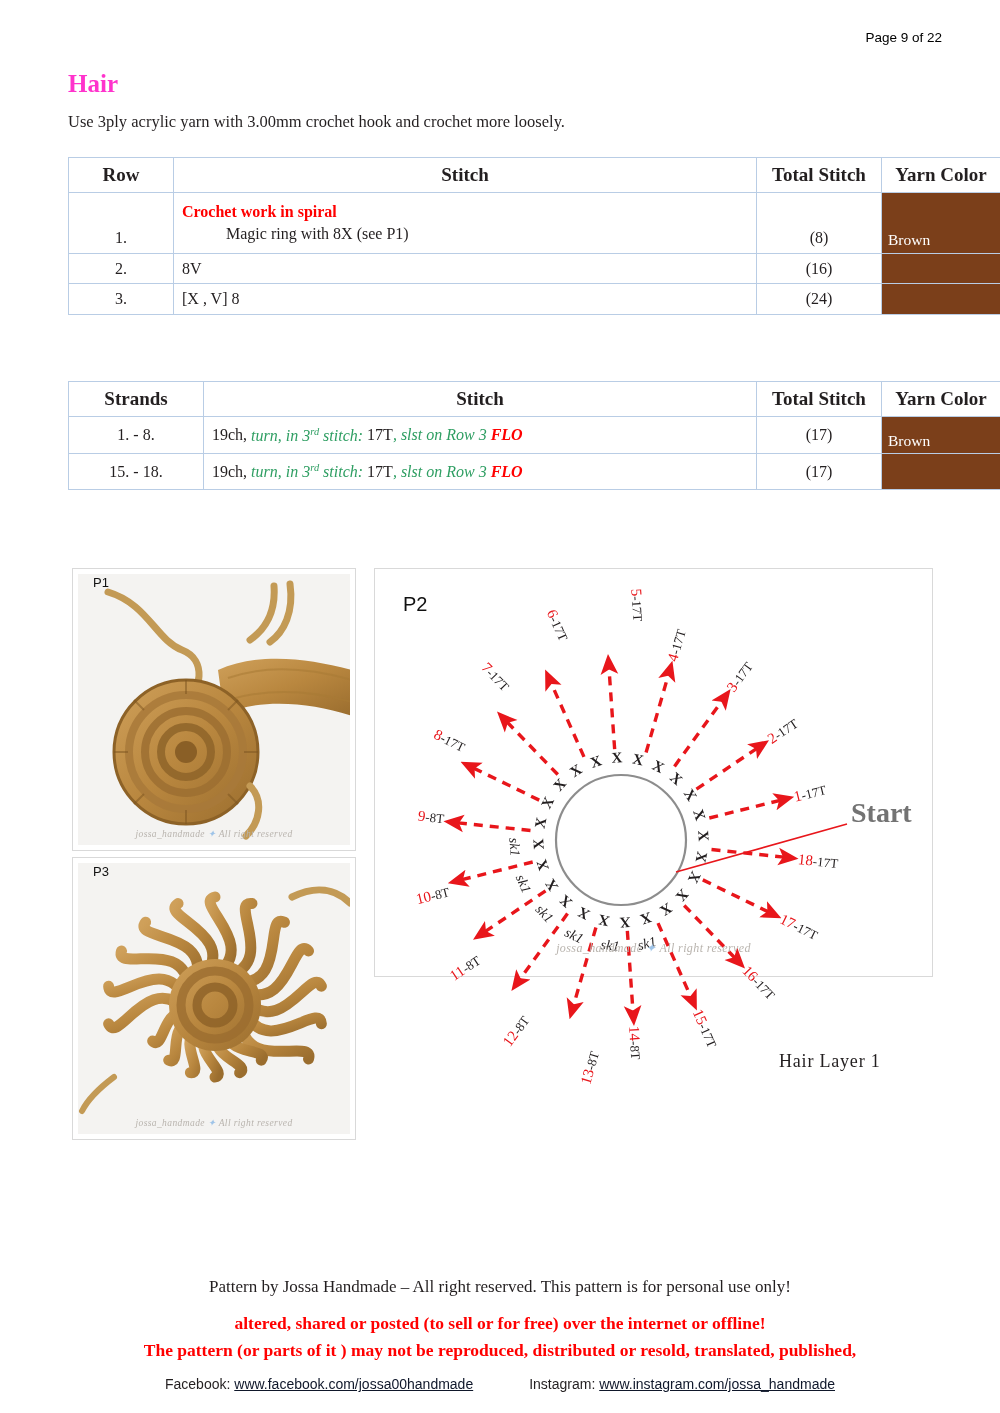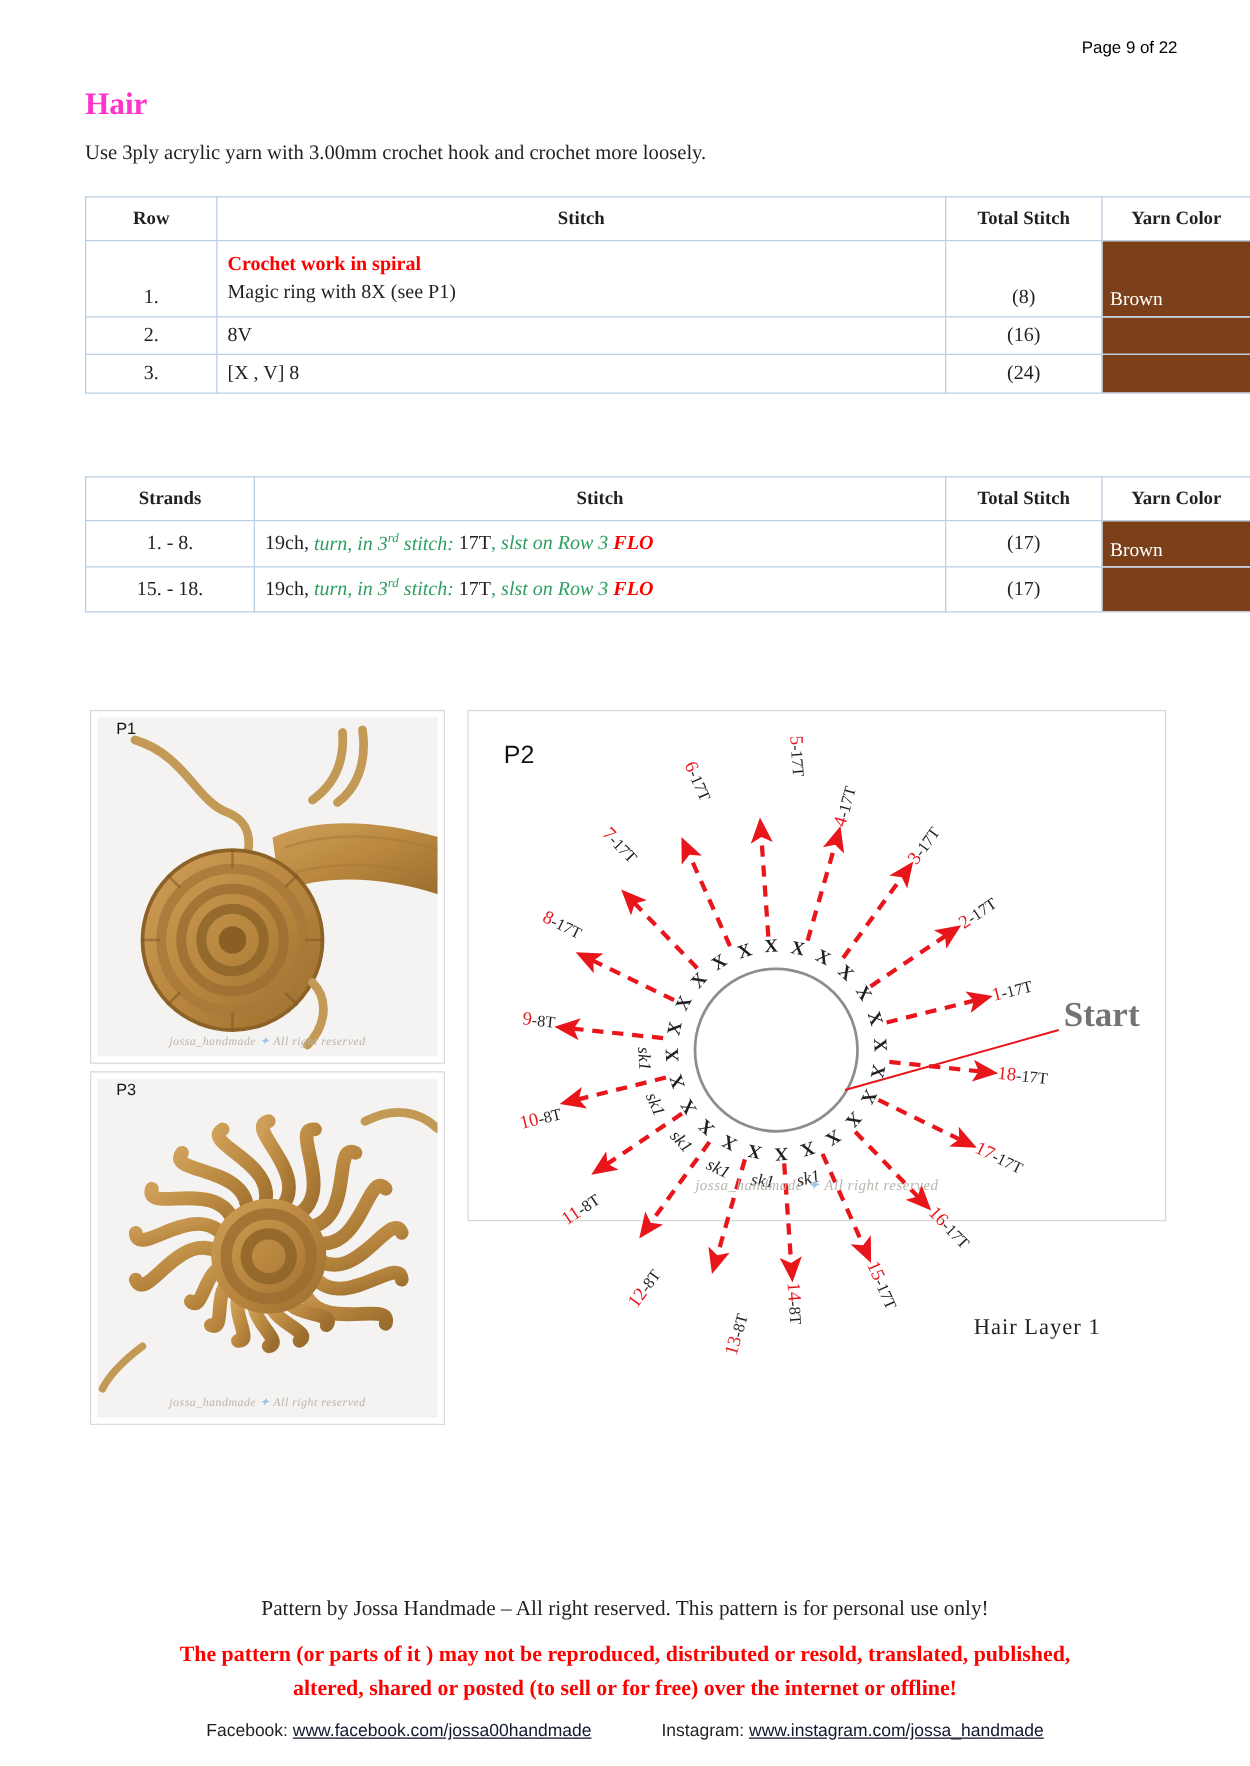--- a/index.html
+++ b/index.html
@@ -35,21 +35,21 @@
     border-collapse:collapse;
     table-layout:fixed;
     font-size:16px;
   }
   table.pat td,table.pat th{
     border:1px solid #b9cde5;
     padding:2px 8px;
     vertical-align:middle;
   }
   table.pat th{
-    font-weight:bold;text-align:center;font-size:15px;
+    font-weight:bold;text-align:center;font-size:19px;
     height:30px;
   }
   .c-row{width:88px;text-align:center;}
   .c-stitch{width:566px;}
   .c-total{width:108px;text-align:center;}
   .c-yarn{width:118px;padding:0 !important;}
   .yarncell{
     background:#7b3f1a;
     height:100%;width:100%;
     color:#fff;font-size:15.5px;
@@ -149,21 +149,21 @@
         <tr>
       <th class="c-row">Row</th>
       <th class="c-stitch">Stitch</th>
       <th class="c-total">Total Stitch</th>
       <th class="c-yarn">Yarn Color</th>
     </tr>
     <tr style="height:60px;">
       <td class="c-row" style="vertical-align:bottom;padding-bottom:6px;">1.</td>
       <td class="c-stitch">
         <div class="red-b">Crochet work in spiral</div>
-        <div style="margin-top:4px;">Magic ring with 8X (see P1)</div>
+        <div style="margin-top:4px;margin-left:44px;">Magic ring with 8X (see P1)</div>
       </td>
       <td class="c-total" style="vertical-align:bottom;padding-bottom:6px;">(8)</td>
       <td class="c-yarn">
         <div class="yarncell" style="height:60px;">Brown</div>
       </td>
     </tr>
     <tr style="height:29px;">
       <td class="c-row">2.</td>
       <td class="c-stitch">8V</td>
       <td class="c-total">(16)</td>
@@ -404,22 +404,22 @@
 
     <div class="wm" style="bottom:20px;font-size:12px;">
       <span>jossa_handmade</span>
       <span class="hw">✦</span>
       <span>All right reserved</span>
     </div>
   </div>
 
   <div class="f1">Pattern by Jossa Handmade – All right reserved. This pattern is for personal use only!</div>
   <div class="f2">
+    <div>altered, shared or posted (to sell or for free) over the internet or offline!</div>
     <div>The pattern (or parts of it ) may not be reproduced, distributed or resold, translated, published,</div>
-    <div>altered, shared or posted (to sell or for free) over the internet or offline!</div>
   </div>
   <div class="f3">
     <div class="row">
       <div>
         <span>Facebook:</span>
         <a href="#">www.facebook.com/jossa00handmade</a>
       </div>
       <div>
         <span>Instagram:</span>
         <a href="#">www.instagram.com/jossa_handmade</a>

